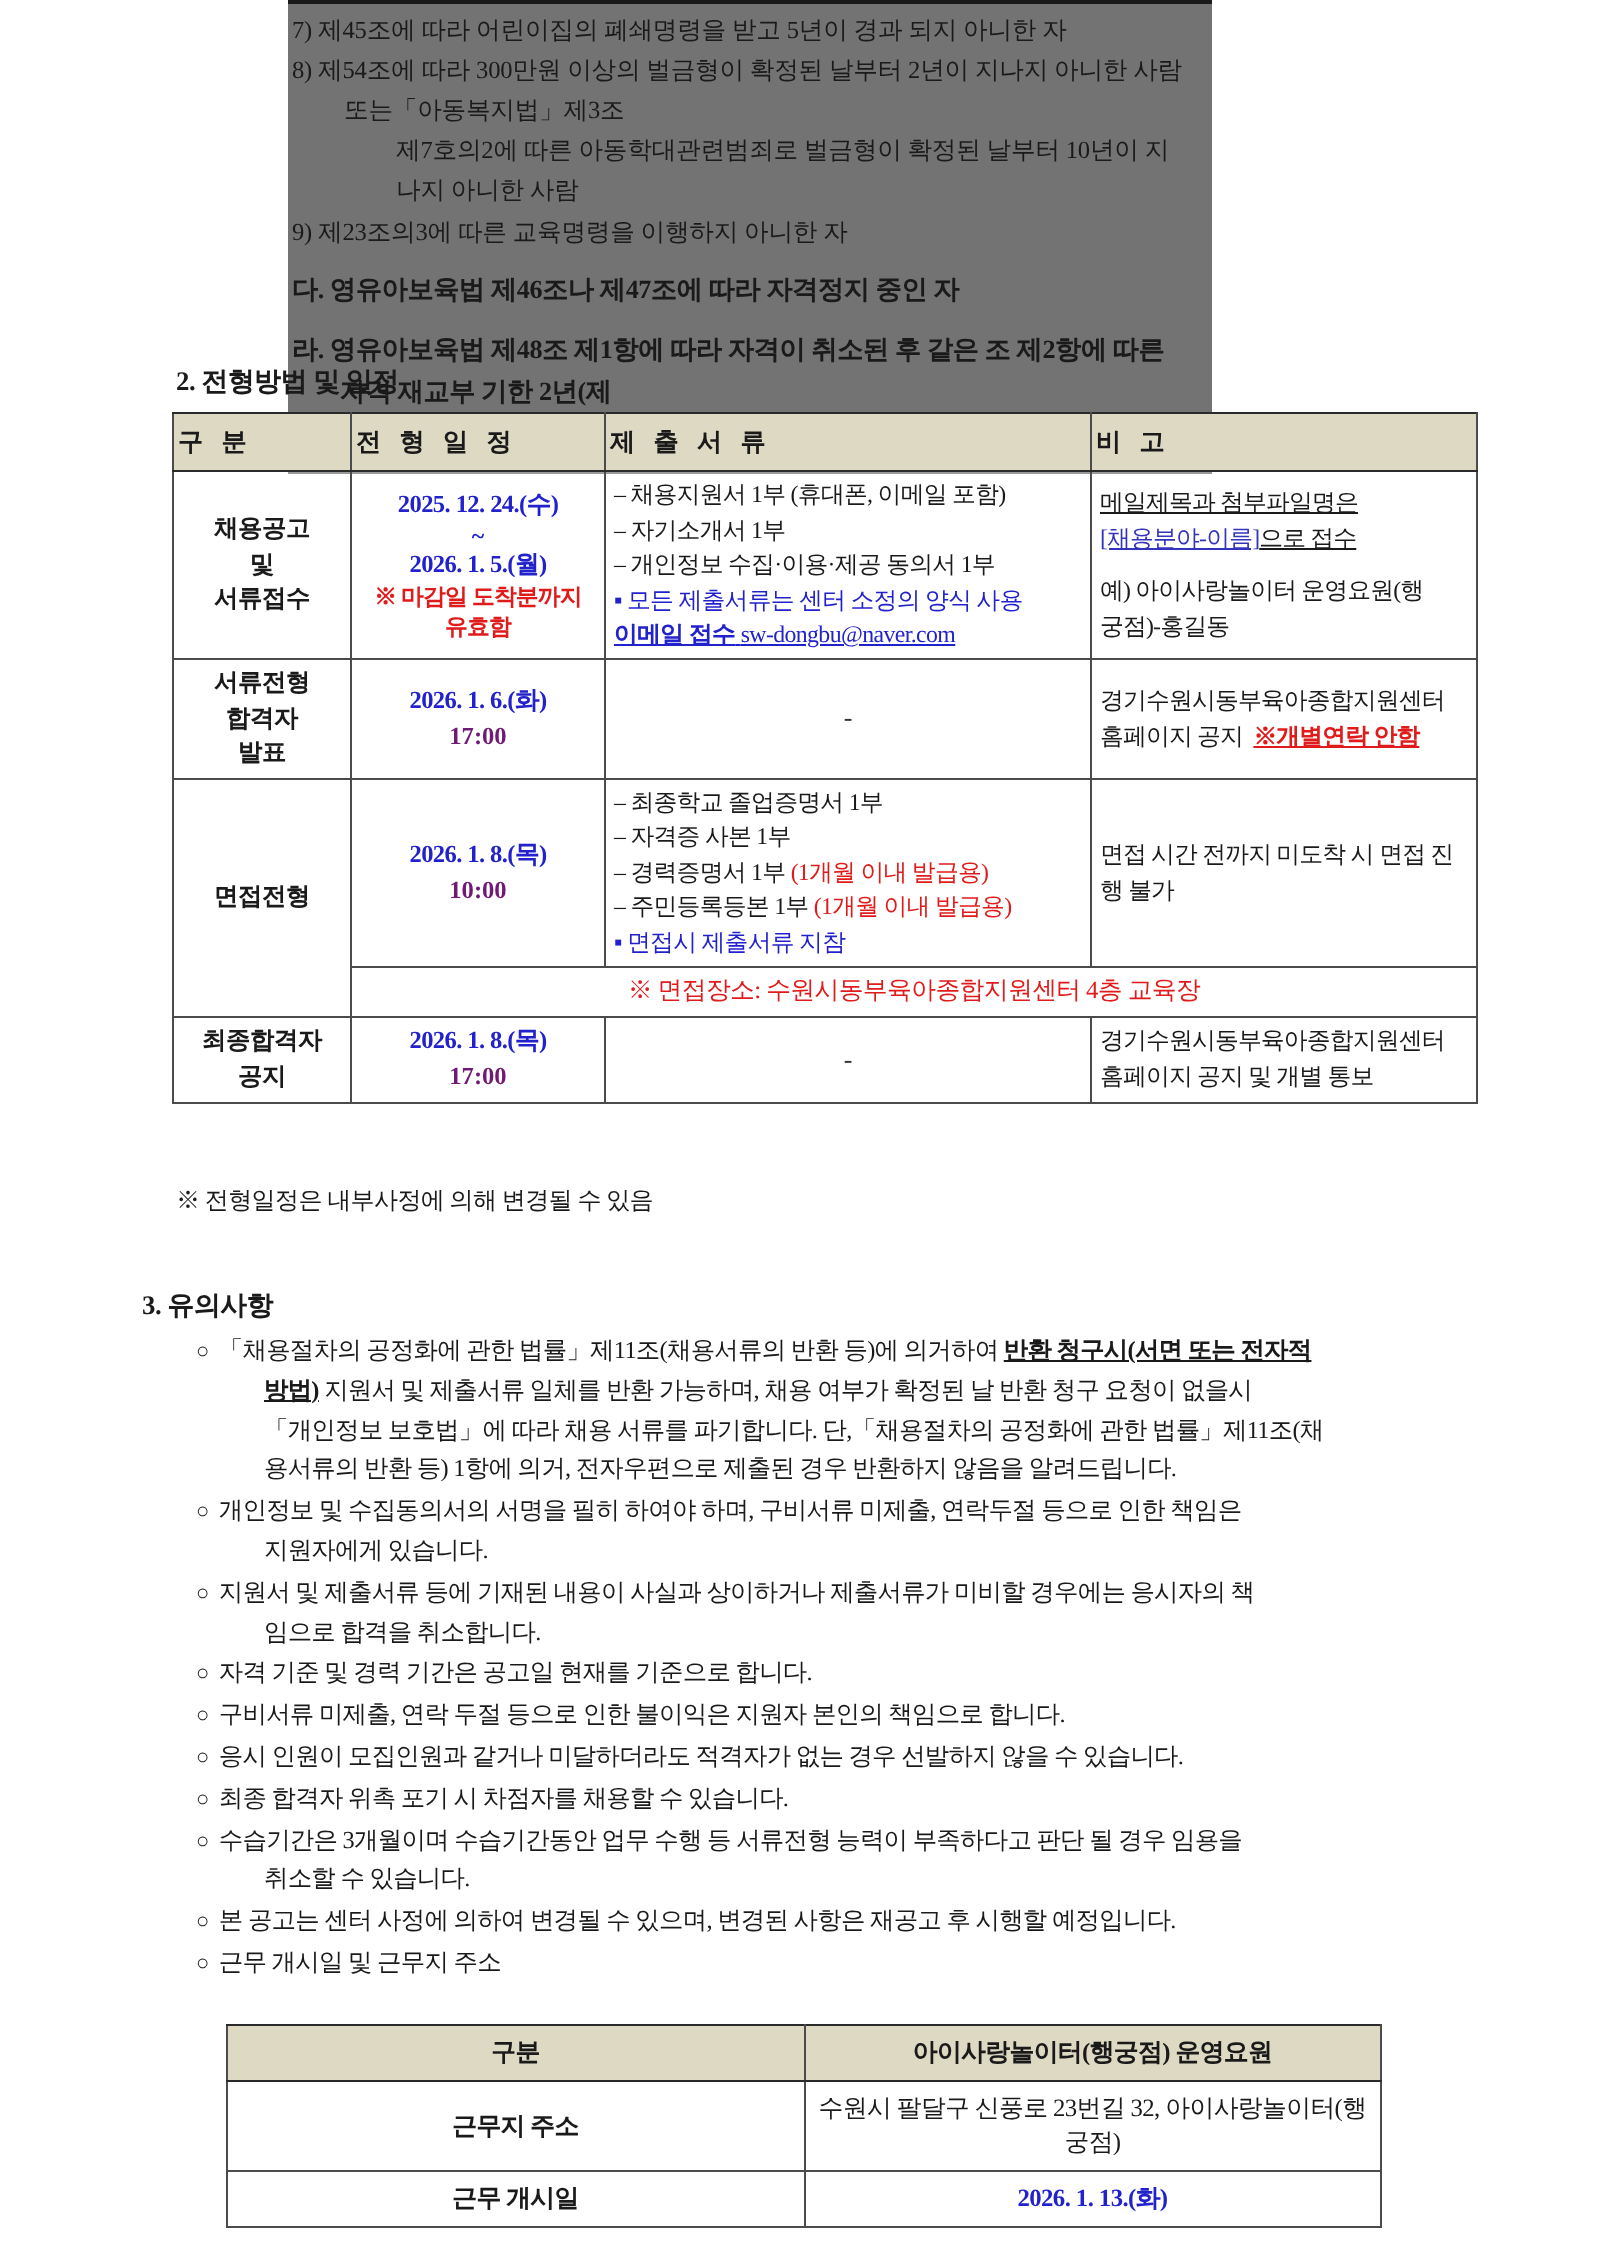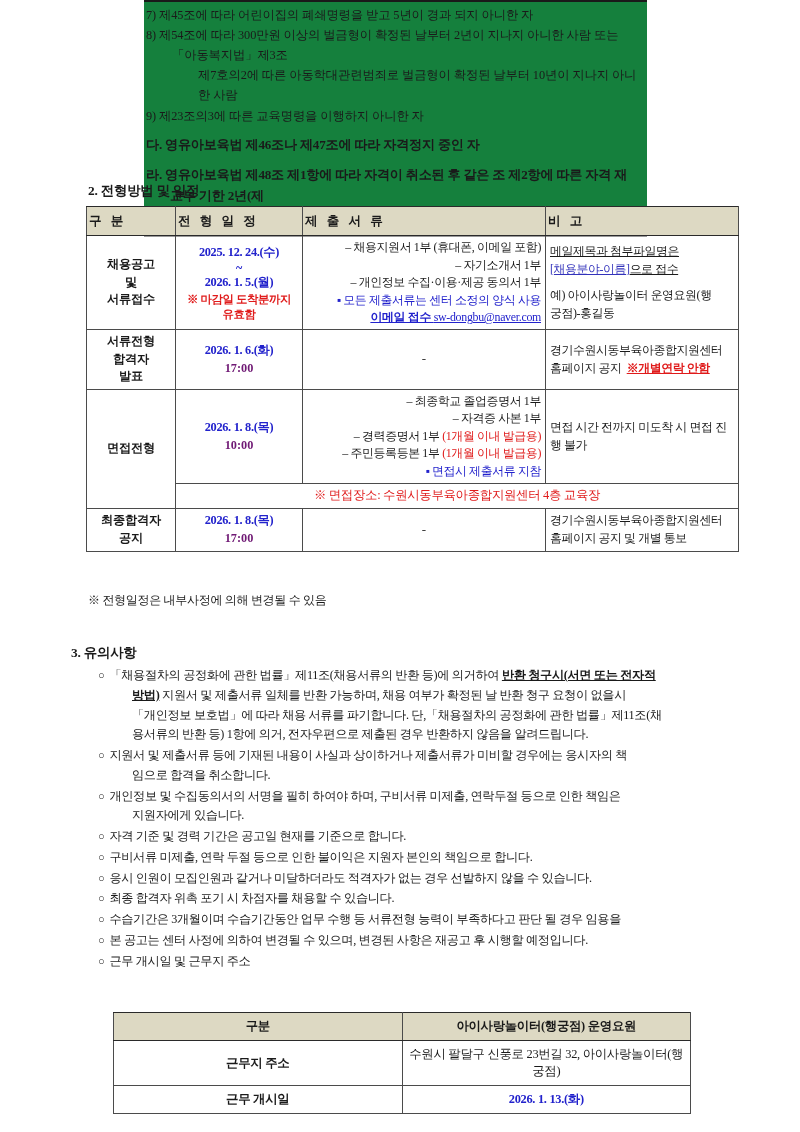--- a/index.html
+++ b/index.html
@@ -15,22 +15,22 @@
     position: relative;
     overflow: hidden;
   }
   .page { width: 800px; height: 1132px; position: relative; }
 
   
   .top-block {
     position: absolute;
     left: 144px;
     top: 0px;
-    width: 503px;
-    background: #15803d;
+    width: 462px;
+    background: #737373;
     border-top: 2px solid #1a1a1a;
     border-bottom: 1px solid #9a9a9a;
     box-sizing: border-box;
     padding: 4px 10px 8px 2px;
   }
   .num-item {
     font-size: 12.3px;
     line-height: 1.62;
     padding-left: 26px;
     text-indent: -26px;
@@ -87,21 +87,21 @@
     font-weight: bold;
     font-size: 12.6px;
     text-align: left;
     letter-spacing: 3px;
     padding: 5px 2px;
     border-top: 1.6px solid #2a2a2a;
     border-bottom: 1.6px solid #2a2a2a;
   }
   .c-gubun { width: 84px; text-align: center; font-weight: bold; font-size: 12.2px; letter-spacing: -0.2px; }
   .c-date  { width: 122px; text-align: center; }
-  .c-docs  { width: 238px; text-align: right; padding-left: 8px; }
+  .c-docs  { width: 238px; text-align: left; padding-left: 8px; }
   .c-note  { width: 188px; text-align: left; padding-left: 7px; }
 
   .dt { color: #2222cc; font-weight: bold; font-size: 12.3px; letter-spacing: -0.3px; display:block; }
   .dt-tilde { color: #2222cc; font-weight: bold; font-size: 12px; display:block; line-height:1.05; }
   .dt-time { color: #701a75; font-weight: bold; font-size: 12.3px; display:block; }
   .red-note { color: #e01b1b; font-weight: bold; font-size: 11.4px; display:block; line-height:1.3; letter-spacing:-0.4px; }
   .dash-center { text-align: center; color:#333; font-size: 13px; }
 
   ul.doclist { list-style: none; margin: 0; padding: 0; }
   ul.doclist li { font-size: 11.9px; line-height: 1.47; letter-spacing: -0.35px; white-space: nowrap; }
@@ -320,47 +320,48 @@
 
   <div class="notes">
     <div class="note-item">
       <span>「채용절차의 공정화에 관한 법률」제11조(채용서류의 반환 등)에 의거하여 </span><span class="bold-ul">반환 청구시(서면 또는 전자적</span>
       <span class="wrapline"><span class="bold-ul">방법)</span><span> 지원서 및 제출서류 일체를 반환 가능하며, 채용 여부가 확정된 날 반환 청구 요청이 없을시</span></span>
       <span class="wrapline">「개인정보 보호법」에 따라 채용 서류를 파기합니다. 단,「채용절차의 공정화에 관한 법률」제11조(채</span>
       <span class="wrapline">용서류의 반환 등) 1항에 의거, 전자우편으로 제출된 경우 반환하지 않음을 알려드립니다.</span>
     </div>
 
     <div class="note-item">
+      <span>개인정보 및 수집동의서의 서명을 필히 하여야 하며, 구비서류 미제출, 연락두절 등으로 인한 책임은</span>
+      <span class="wrapline">지원자에게 있습니다.</span>
+    </div>
+
+    <div class="note-item">
       <span>지원서 및 제출서류 등에 기재된 내용이 사실과 상이하거나 제출서류가 미비할 경우에는 응시자의 책</span>
       <span class="wrapline">임으로 합격을 취소합니다.</span>
     </div>
 
     <div class="note-item">
-      <span>개인정보 및 수집동의서의 서명을 필히 하여야 하며, 구비서류 미제출, 연락두절 등으로 인한 책임은</span>
-      <span class="wrapline">지원자에게 있습니다.</span>
-    </div>
-
-    <div class="note-item">
       <span>자격 기준 및 경력 기간은 공고일 현재를 기준으로 합니다.</span>
     </div>
 
     <div class="note-item">
       <span>구비서류 미제출, 연락 두절 등으로 인한 불이익은 지원자 본인의 책임으로 합니다.</span>
     </div>
 
     <div class="note-item">
       <span>응시 인원이 모집인원과 같거나 미달하더라도 적격자가 없는 경우 선발하지 않을 수 있습니다.</span>
     </div>
 
     <div class="note-item">
       <span>최종 합격자 위촉 포기 시 차점자를 채용할 수 있습니다.</span>
     </div>
 
     <div class="note-item">
       <span>수습기간은 3개월이며 수습기간동안 업무 수행 등 서류전형 능력이 부족하다고 판단 될 경우 임용을</span>
+      <span class="wrapline">취소할 수 있습니다.</span>
     </div>
 
     <div class="note-item">
       <span>본 공고는 센터 사정에 의하여 변경될 수 있으며, 변경된 사항은 재공고 후 시행할 예정입니다.</span>
     </div>
 
     <div class="note-item">
       <span>근무 개시일 및 근무지 주소</span>
     </div>
   </div>

